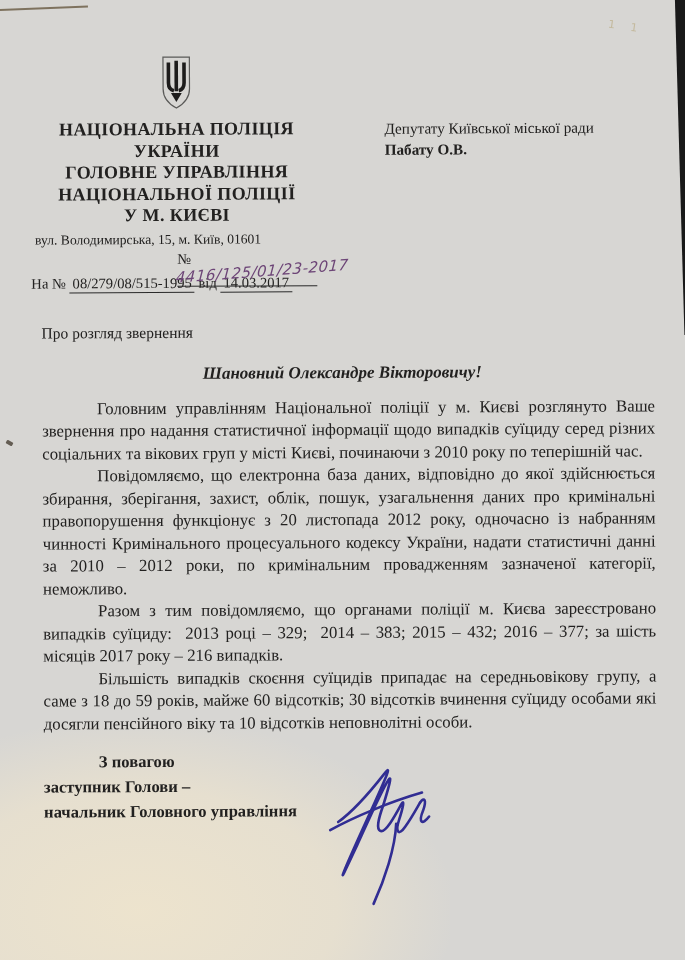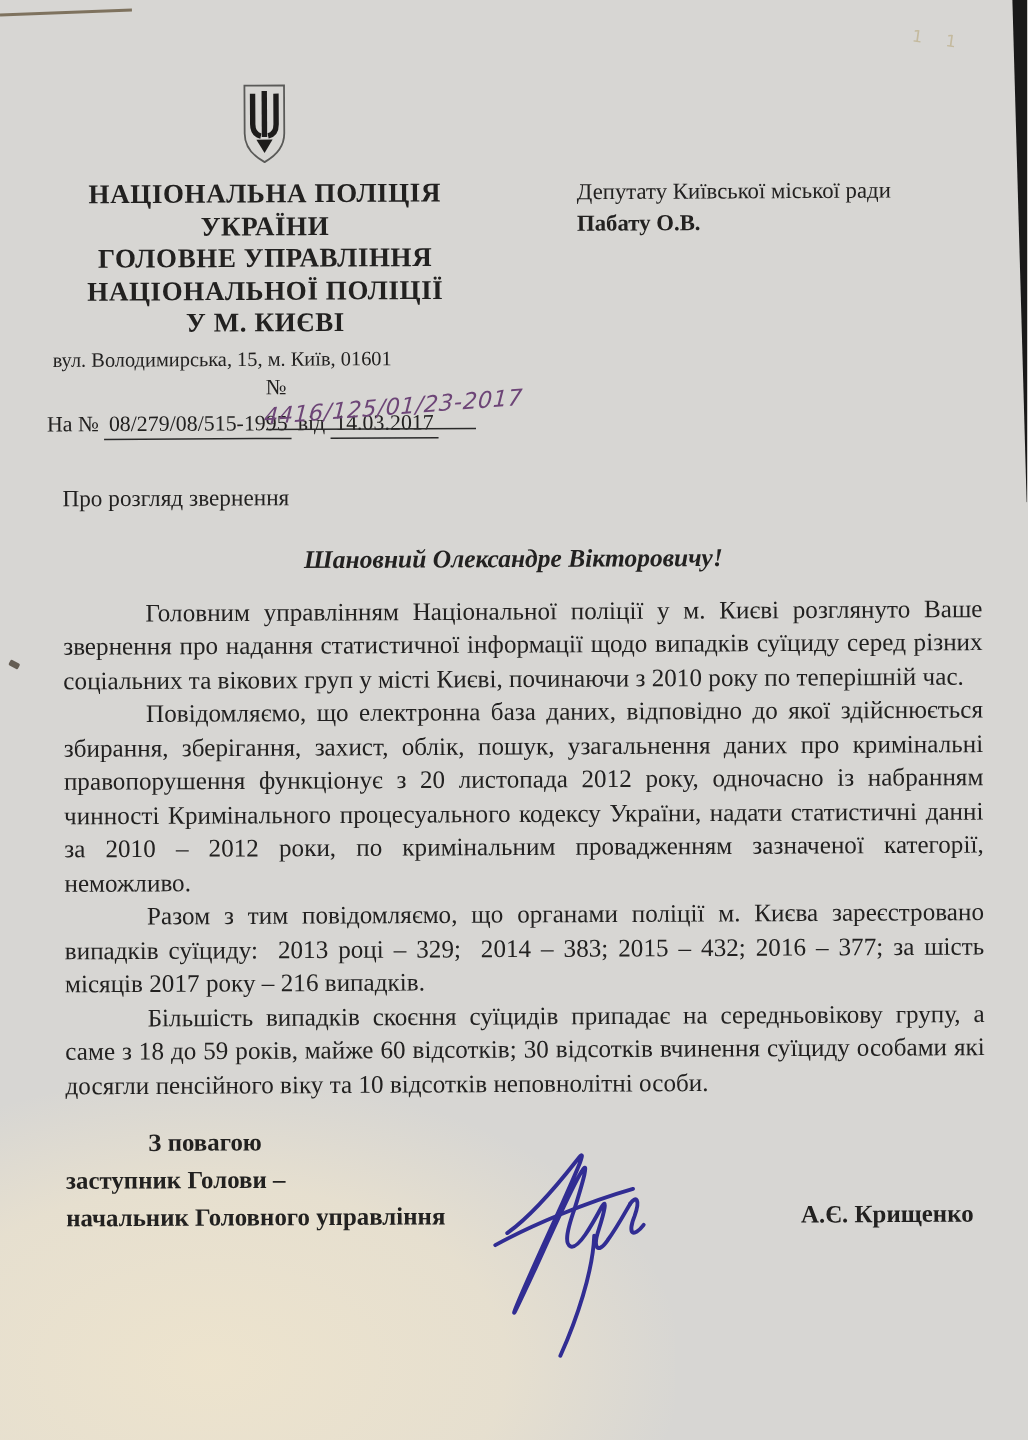--- a/index.html
+++ b/index.html
@@ -121,21 +121,20 @@
     <p>Головним управлінням Національної поліції у м. Києві розглянуто Ваше звернення про надання статистичної інформації щодо випадків суїциду серед різних соціальних та вікових груп у місті Києві, починаючи з 2010 року по теперішній час.</p>
     <p>Повідомляємо, що електронна база даних, відповідно до якої здійснюється збирання, зберігання, захист, облік, пошук, узагальнення даних про кримінальні правопорушення функціонує з 20 листопада 2012 року, одночасно із набранням чинності Кримінального процесуального кодексу України, надати статистичні данні за 2010 – 2012 роки, по кримінальним провадженням зазначеної категорії, неможливо.</p>
     <p>Разом з тим повідомляємо, що органами поліції м. Києва зареєстровано випадків суїциду:&nbsp; 2013 році – 329;&nbsp; 2014 – 383; 2015 – 432; 2016 – 377; за шість місяців 2017 року – 216 випадків.</p>
     <p>Більшість випадків скоєння суїцидів припадає на середньовікову групу, а саме з 18 до 59 років, майже 60 відсотків; 30 відсотків вчинення суїциду особами які досягли пенсійного віку та 10 відсотків неповнолітні особи.</p>
   </div>
 
   <div class="closing">
     <div class="l1">З повагою</div>
     <div>заступник Голови –</div>
     <div>начальник Головного управління</div>
-    <div class="signer">А.Є. Крищенко</div>
   </div>
 
   <div class="signature">
     <svg width="140" height="155" viewBox="0 0 140 155">
       <g fill="none" stroke="#312d93" stroke-width="2.6" stroke-linecap="round" stroke-linejoin="round">
         <path d="M16 62 C36 48 56 22 64 12 C70 5 62 22 53 42 C42 66 26 100 21 113 C18 121 25 106 35 85 C47 59 60 30 66 21 C71 13 67 27 61 46 C56 60 54 69 58 71 C63 74 73 56 79 45 C83 38 81 48 77 60 C73 72 76 77 83 67 C89 59 95 48 98 43"></path>
         <path d="M8 70 C32 57 68 42 100 33"></path>
         <path d="M98 43 C102 37 105 40 101 51 C96 63 100 66 107 57"></path>
         <path d="M74 64 C73 88 62 120 51 144"></path>
       </g>

